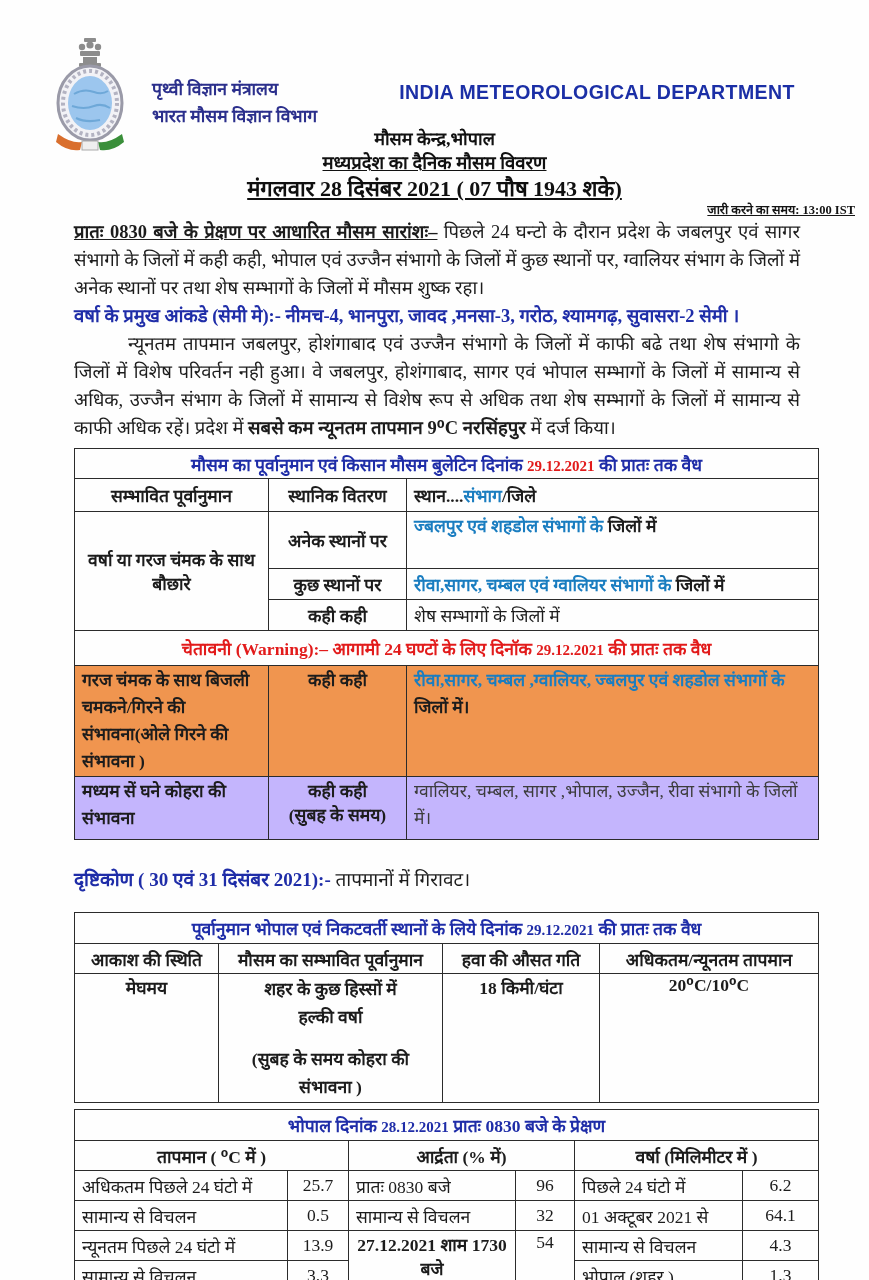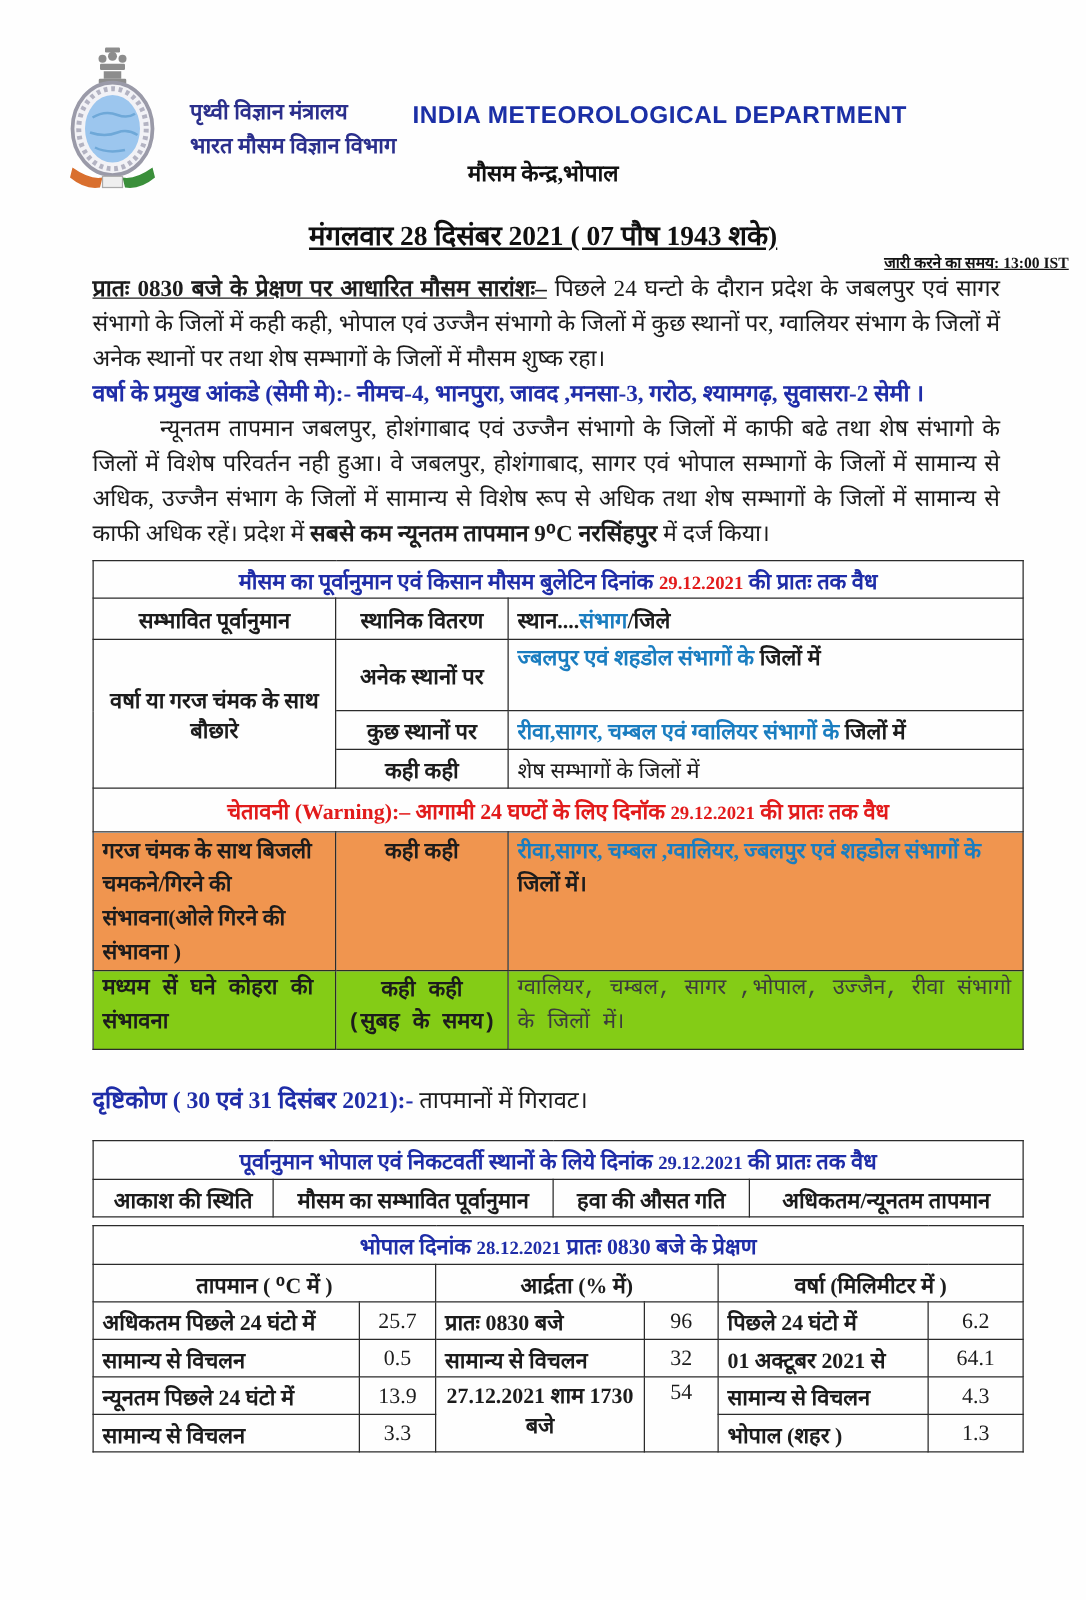--- a/index.html
+++ b/index.html
@@ -7,21 +7,21 @@
     position:relative;width:869px;height:1280px;margin:0 auto;
     background:#fefefe;overflow:hidden;
     font-family:"Liberation Serif","DejaVu Sans",serif;
     color:#1c1c1c;
   }
   
   .hdr{position:relative;height:218px;}
   .logo{position:absolute;left:46px;top:36px;width:88px;height:118px;}
   .org-hi{position:absolute;left:152px;top:76px;font-size:17.5px;line-height:27px;
           color:#2b2f8c;font-weight:600;}
-  .dept-en{position:absolute;left:330px;top:80px;width:534px;
+  .dept-en{position:absolute;left:330px;top:80px;width:534px;text-align:center;
            font-family:"Liberation Sans","DejaVu Sans",sans-serif;font-weight:bold;
            font-size:19.5px;line-height:25px;color:#1b2fa6;letter-spacing:.4px;}
   .centre{position:absolute;left:0;top:126px;width:100%;text-align:center;
           font-weight:bold;font-size:18px;color:#111;}
   .btitle{position:absolute;left:0;top:149px;width:100%;text-align:center;
           font-weight:bold;font-size:18.5px;text-decoration:underline;color:#111;}
   .bdate{position:absolute;left:0;top:172px;width:100%;text-align:center;
          font-weight:bold;font-size:22px;text-decoration:underline;color:#101010;}
   .issue{position:absolute;right:14px;top:201px;font-size:12.5px;font-weight:bold;
          text-decoration:underline;color:#141414;}
@@ -38,24 +38,24 @@
   
   table.tbl{border-collapse:collapse;table-layout:fixed;width:744px;margin-top:6px;}
   table.tbl td{border:1.6px solid #2b2b2b;padding:1px 7px;font-size:17.5px;
                vertical-align:middle;overflow:hidden;}
   .ctr{text-align:center;}
   .top{vertical-align:top !important;}
   .t18{font-size:18px;}
   .t19{font-size:19px;}
   .dt{font-size:15px;font-weight:bold;}
   .orange td{background:#f0954f;}
-  .yellow td{background:#84cc16;font-family:Liberation Mono, monospace;}
+  .yellow td{background:#c4b5fd;}
   .outlook{margin:26px 0 20px 0;font-size:19px;}
   .num{font-size:20px;font-weight:normal;text-align:center;}
-  .lbl{font-weight:bold;font-size:16px;}
+  .lbl{font-weight:normal;font-size:16px;}
   .obs td{height:27px;}
   .wx-gap{margin-top:24px;}
   .mt14{margin-top:14px;}
 </style>
 </head>
 <body>
 
 <div class="page">
 
   <div class="hdr">
@@ -91,20 +91,21 @@
     <div class="org-hi">
       <div>पृथ्वी विज्ञान मंत्रालय</div>
       <div>भारत मौसम विज्ञान विभाग</div>
     </div>
 
     <div class="dept-en">
       <div>INDIA METEOROLOGICAL DEPARTMENT</div>
     </div>
 
     <div class="centre">मौसम केन्द्र,भोपाल</div>
+    <div class="btitle">मध्यप्रदेश का दैनिक मौसम विवरण</div>
     <div class="bdate">मंगलवार 28 दिसंबर 2021 ( 07 पौष 1943 शके)</div>
     <div class="issue">जारी करने का समय: 13:00 IST</div>
   </div>
 
   <div class="content">
 
     <p class="para">
       <span class="b u">प्रातः 0830 बजे के प्रेक्षण पर आधारित मौसम सारांशः–</span><span> पिछले 24 घन्टो के दौरान प्रदेश के जबलपुर एवं सागर संभागो के जिलों में कही कही, भोपाल एवं उज्जैन संभागो के जिलों में कुछ स्थानों पर, ग्वालियर संभाग के जिलों में अनेक स्थानों पर तथा शेष सम्भागों के जिलों में मौसम शुष्क रहा।</span>
     </p>
 
@@ -198,20 +199,31 @@
           <tr>
         <td colspan="4" class="ctr blue b t18" style="height:28px;">
           <span>पूर्वानुमान भोपाल एवं निकटवर्ती स्थानों के लिये दिनांक </span><span class="dt">29.12.2021</span><span> की प्रातः तक वैध</span>
         </td>
       </tr>
       <tr>
         <td class="ctr b" style="height:27px;">आकाश की स्थिति</td>
         <td class="ctr b">मौसम का सम्भावित पूर्वानुमान</td>
         <td class="ctr b">हवा की औसत गति</td>
         <td class="ctr b">अधिकतम/न्यूनतम तापमान</td>
+      </tr>
+      <tr>
+        <td class="top ctr b" style="height:112px;">मेघमय</td>
+        <td class="top ctr b" style="line-height:28px;">
+          <div>शहर के कुछ हिस्सों में</div>
+          <div>हल्की वर्षा</div>
+          <div class="mt14">(सुबह के समय कोहरा की</div>
+          <div>संभावना )</div>
+        </td>
+        <td class="top ctr b t19">18 किमी/घंटा</td>
+        <td class="top ctr b t19">20⁰C/10⁰C</td>
       </tr>
     </tbody>
       </table>
 
     <table class="tbl obs wx-gap">
       <colgroup>
           <col style="width:213px">
           <col style="width:61px">
           <col style="width:167px">
           <col style="width:59px">

